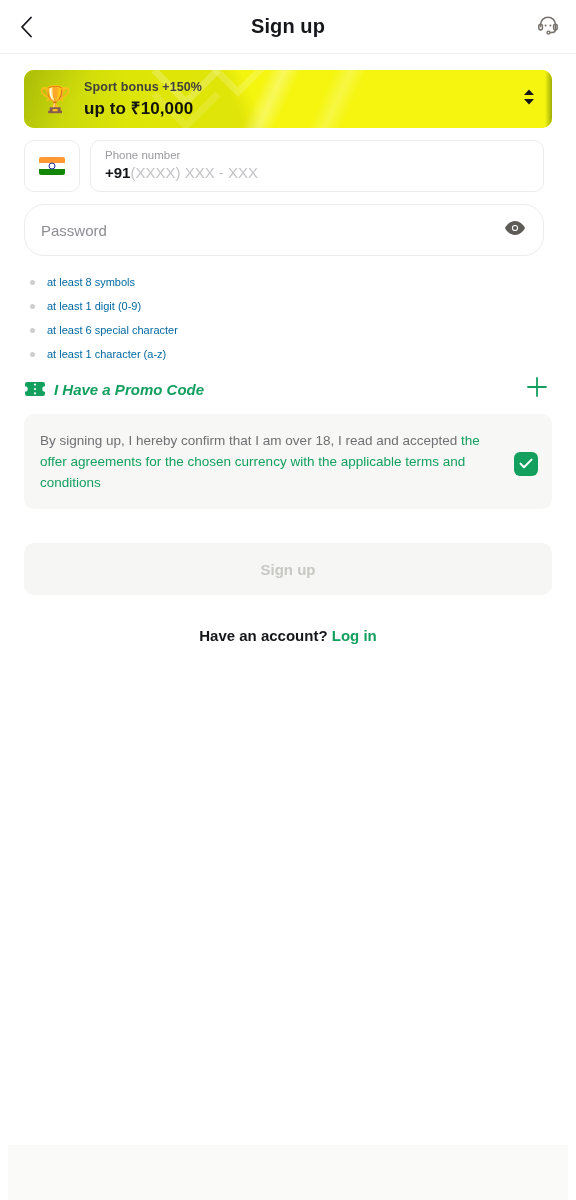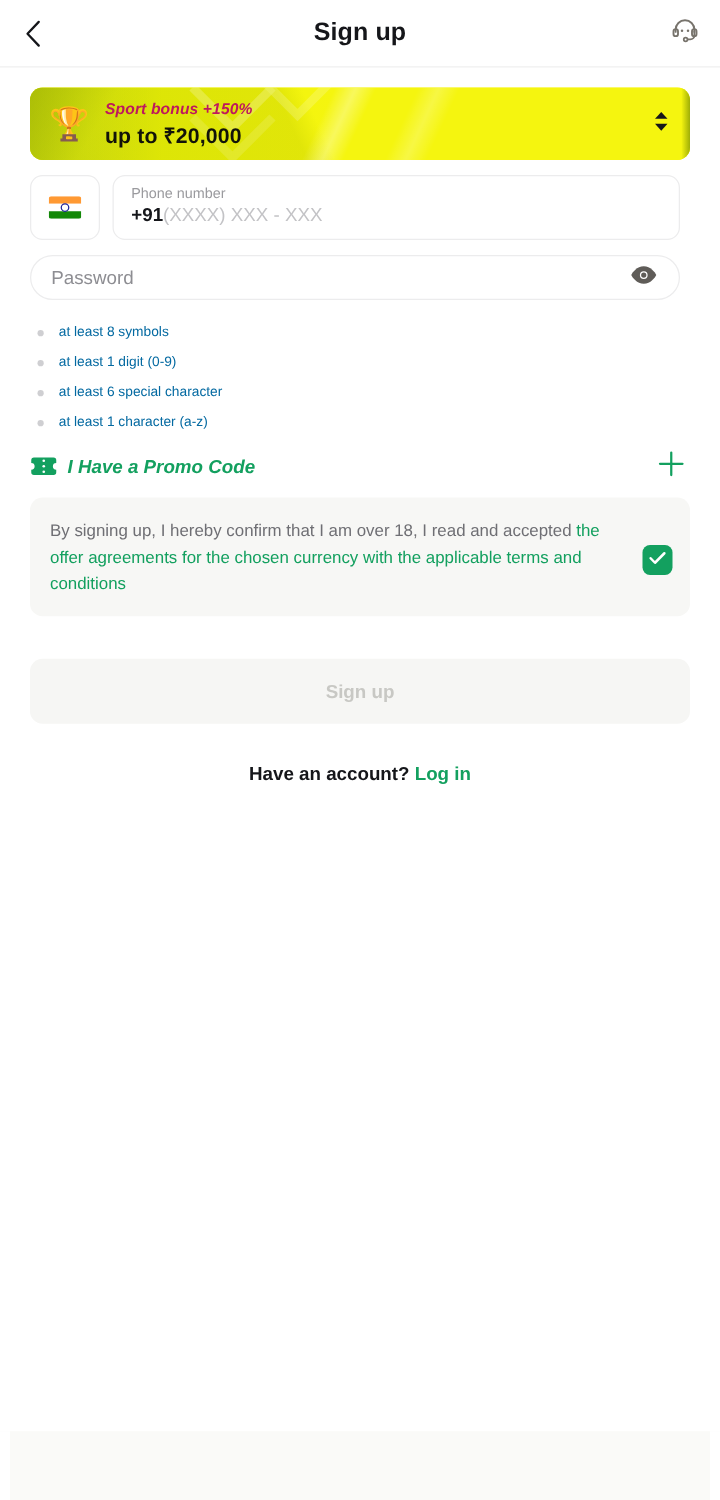--- a/index.html
+++ b/index.html
@@ -75,22 +75,22 @@
     pointer-events: none;
   }
   .banner-trophy {
     position: relative; z-index: 2;
     width: 56px; text-align: center;
     font-size: 26px; line-height: 1;
     margin-left: 4px;
   }
   .banner-texts { position: relative; z-index: 2; flex: 1; }
   .banner-sub {
-    font-size: 12.5px; font-weight: 700; color: #be185d;
-    letter-spacing: .1px; margin-bottom: 2px; font-style: italic;
+    font-size: 12.5px; font-weight: 700; color: #404040;
+    letter-spacing: .1px; margin-bottom: 2px;
   }
   .banner-title {
     font-size: 17px; font-weight: 700; color: #121309;
     letter-spacing: .1px;
   }
   .banner-expand {
     position: relative; z-index: 2;
     width: 46px; display: flex; align-items: center; justify-content: center;
     cursor: pointer;
   }
@@ -127,21 +127,21 @@
     padding: 7px 14px 0 14px;
     cursor: text;
   }
   .field-label { font-size: 11.5px; color: #9a9a9e; line-height: 14px; }
   .phone-value { font-size: 15px; line-height: 20px; margin-top: 1px; }
   .phone-code { font-weight: 700; color: #15161a; }
   .phone-mask { color: #c3c3c6; }
 
   .password-box {
     position: relative;
-    height: 36px; margin-top: 12px;
+    height: 52px; margin-top: 12px;
     border: 1px solid #ececed; border-radius: 20px;
     background: #fff;
     display: flex; align-items: center;
     padding: 0 50px 0 16px;
     cursor: text;
   }
   .password-placeholder { font-size: 15px; color: #8d8d92; }
   .eye-btn {
     position: absolute; right: 10px; top: 50%;
     transform: translateY(-50%);
@@ -267,21 +267,21 @@
       <div class="banner-rays"></div>
       <div class="banner-left-glow"></div>
       <svg class="banner-chevrons" viewBox="0 0 150 70">
         <path d="M10 6 L42 38 L74 6" stroke="rgba(255,255,255,.55)" stroke-width="7" fill="none"></path>
         <path d="M10 30 L42 62 L74 30" stroke="rgba(255,255,255,.35)" stroke-width="7" fill="none"></path>
         <path d="M62 -4 L94 28 L126 -4" stroke="rgba(255,255,255,.45)" stroke-width="7" fill="none"></path>
       </svg>
       <div class="banner-trophy">🏆</div>
       <div class="banner-texts">
         <div class="banner-sub">Sport bonus +150%</div>
-        <div class="banner-title">up to ₹20,000</div>
+        <div class="banner-title">up to ₹10,000</div>
       </div>
       <div class="banner-expand">
         <span>
           <svg width="14" height="20" viewBox="0 0 14 20" fill="none">
             <path d="M7 2.5L12 8H2L7 2.5Z" fill="#15161a"></path>
             <path d="M7 17.5L12 12H2L7 17.5Z" fill="#15161a"></path>
           </svg>
         </span>
       </div>
       <div class="banner-edge"></div>

